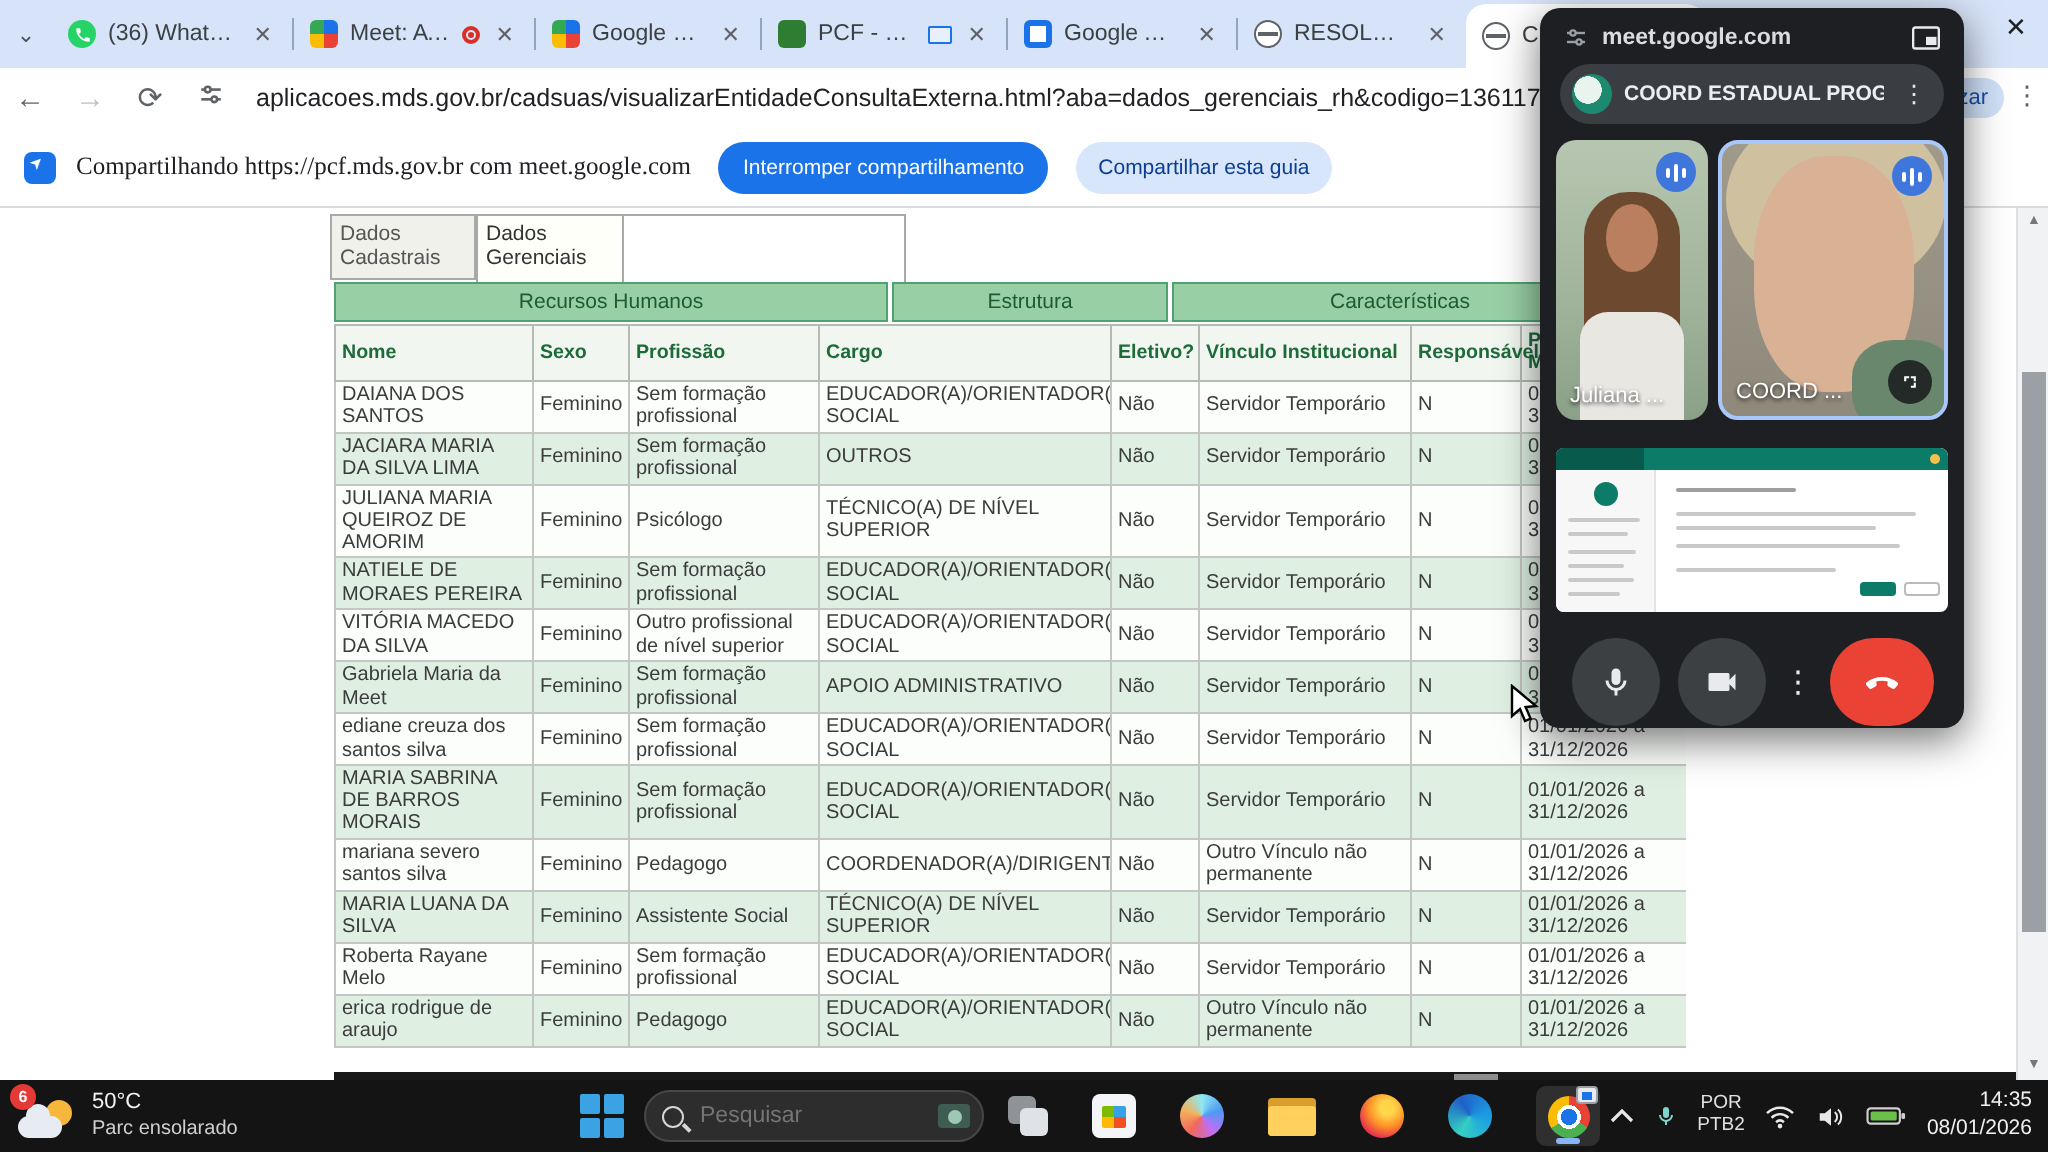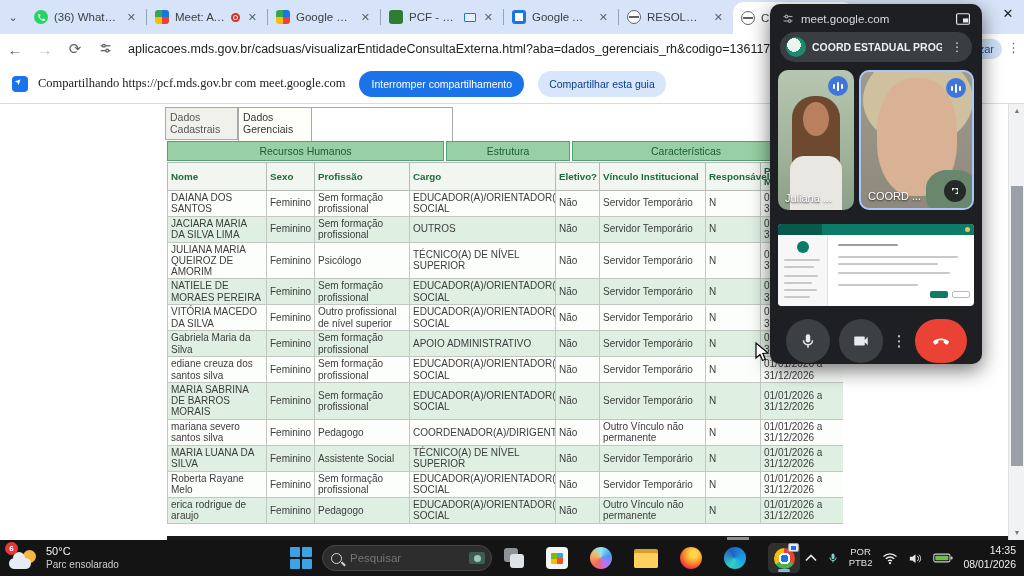--- a/index.html
+++ b/index.html
@@ -51,21 +51,21 @@
   
   .page{position:absolute;left:0;top:104px;width:1008px;height:432px;background:#fff;}
   .dtab{position:absolute;font-size:10.5px;padding:3px 4px;}
   .dtab.gray{left:165px;top:3px;width:73px;height:33px;background:#f1f1ec;border:1px solid #a9a9a9;color:#555;}
   .dtab.act{left:238px;top:3px;width:74px;height:34px;background:#fffffa;border:1px solid #a9a9a9;border-bottom:none;color:#333;}
   .dtab.pad{left:312px;top:3px;width:141px;height:34px;background:#fff;border-top:1px solid #a9a9a9;border-right:1px solid #a9a9a9;}
   .gtabs{position:absolute;left:167px;top:37px;width:676px;height:20px;display:flex;gap:2px;}
   .gcell{background:#99cfa5;border:1px solid #50a273;color:#1d5c33;font-size:10.5px;display:flex;
     align-items:center;justify-content:center;}
   .gtabs .gcell:nth-of-type(1){width:277px;}
-  .gtabs .gcell:nth-of-type(2){width:124px;}
+  .gtabs .gcell:nth-of-type(2){width:138px;}
   .gtabs .gcell:nth-of-type(3){width:228px;}
   .tablewrap{position:absolute;left:167px;top:58px;width:676px;height:374px;overflow:hidden;}
   table.rh{border-collapse:collapse;table-layout:fixed;width:676px;font-size:10px;}
   table.rh th{background:#f1f6f1;color:#1e6b3a;font-weight:bold;text-align:left;border:1px solid #b5bab5;
     padding:2px 3px;height:26px;font-size:9.8px;line-height:1.15;}
   table.rh th:nth-of-type(6),table.rh th:nth-of-type(5){white-space:nowrap;overflow:hidden;}
   table.rh td{border:1px solid #c3c7c3;color:#3c3c3c;padding:1px 3px;height:26px;line-height:1.12;
     vertical-align:middle;overflow:hidden;}
   table.rh tbody tr:nth-of-type(odd){background:#fcfefc;}
   table.rh tbody tr:nth-of-type(even){background:#dff0e2;}
@@ -74,21 +74,21 @@
 
   
   .vscroll{position:absolute;left:1008px;top:104px;width:16px;height:436px;background:#f1f2f4;border-left:1px solid #e0e0e0;}
   .varrow{position:absolute;left:0;width:16px;height:14px;color:#777;font-size:7px;text-align:center;line-height:14px;}
   .vthumb{position:absolute;left:2px;top:82px;width:12px;height:280px;background:#9aa0a6;}
 
   
   .pip{position:absolute;left:770px;top:4px;width:212px;height:360px;background:#1e1f22;border-radius:10px;
     box-shadow:0 6px 20px rgba(0,0,0,.55);color:#e8eaed;}
   .piphead{display:flex;align-items:center;gap:7px;padding:9px 12px 4px 12px;font-size:11.5px;color:#dadce0;}
-  .piphead .grow{flex:1;}
+  .piphead .grow{flex:1;font-weight:bold;}
   .pippill{margin:3px 10px 0 10px;height:30px;background:#3a3d41;border-radius:16px;display:flex;align-items:center;
     gap:6px;padding:0 6px;}
   .mlogo{width:20px;height:20px;border-radius:50%;background:radial-gradient(circle at 40% 40%, #e9f4ef 0 40%, #1d8a70 41% 100%);flex:0 0 auto;}
   .mtitle{font-size:10.5px;font-weight:bold;color:#eceef1;white-space:nowrap;overflow:hidden;flex:1;}
   .pipdots{color:#e8eaed;font-size:12px;padding:0 3px;}
   .vids{display:flex;gap:5px;margin:8px 8px 0 8px;height:140px;}
   .vtile{position:relative;border-radius:10px;overflow:hidden;}
   .vtile.left{width:76px;background:linear-gradient(180deg,#b7c6b0 0%,#9fb29a 60%,#8aa087 100%);}
   .vtile.right{width:115px;background:linear-gradient(180deg,#a09a8b 0%,#8f897c 100%);border:2px solid #a8c7fa;}
   .p-hair{position:absolute;left:14px;top:26px;width:48px;height:96px;border-radius:22px 22px 8px 8px;background:#6d4a2f;}
@@ -344,21 +344,21 @@
               <td>Feminino</td>
               <td>Outro profissional de nível superior</td>
               <td>EDUCADOR(A)/ORIENTADOR(A) SOCIAL</td>
               <td>Não</td>
               <td>Servidor Temporário</td>
               <td>N</td>
               <td>01/01/2026 a 31/12/2026</td>
             </tr>
 
             <tr>
-              <td>Gabriela Maria da Silva</td>
+              <td>Gabriela Maria da Meet</td>
               <td>Feminino</td>
               <td>Sem formação profissional</td>
               <td>APOIO ADMINISTRATIVO</td>
               <td>Não</td>
               <td>Servidor Temporário</td>
               <td>N</td>
               <td>01/01/2026 a 31/12/2026</td>
             </tr>
 
             <tr>

